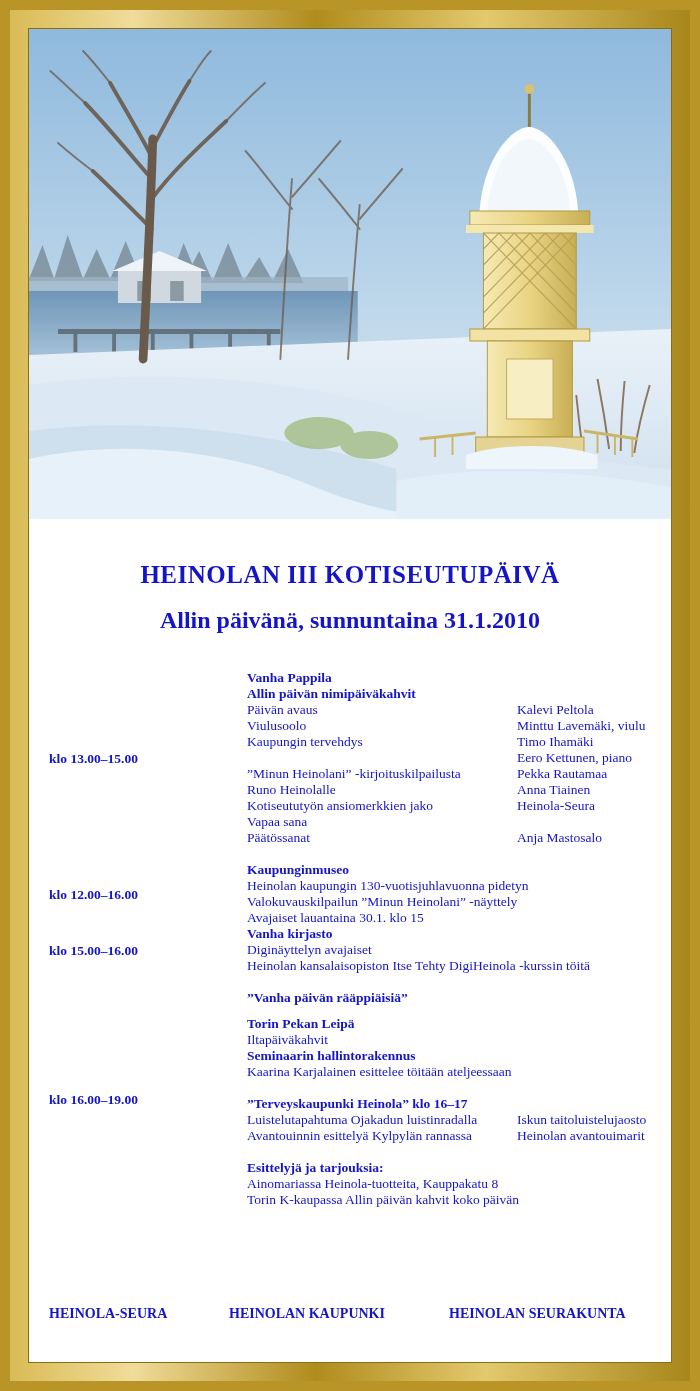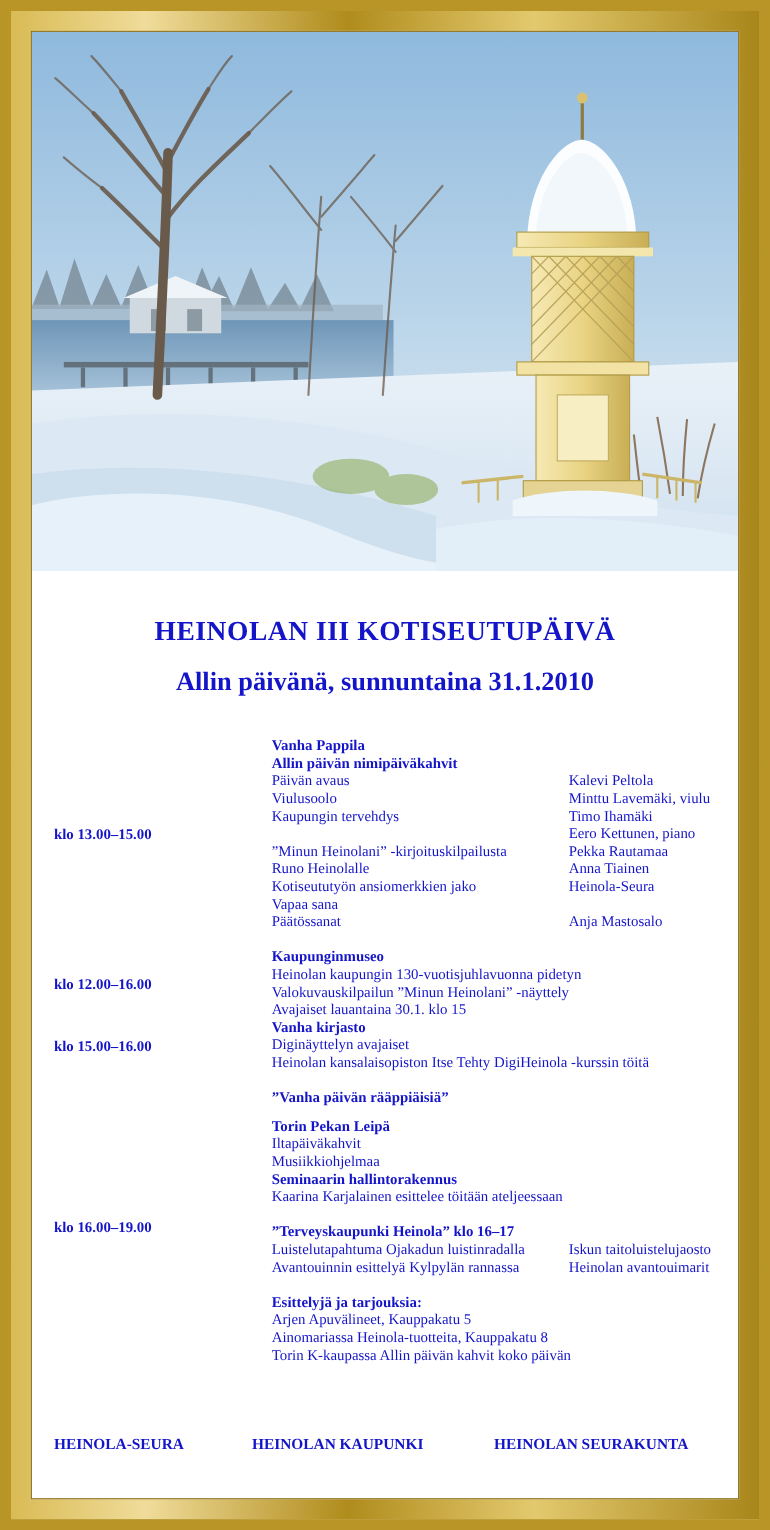--- a/index.html
+++ b/index.html
@@ -346,46 +346,40 @@
                 <div class="left bold">”Vanha päivän rääppiäisiä”</div>
               </div>
             <div class="spacer-sm"></div>
             <div class="row">
                 <div class="left bold">Torin Pekan Leipä</div>
               </div>
             <div class="row">
                 <div class="left">Iltapäiväkahvit</div>
               </div>
             <div class="row">
-                <div class="left">Musiikkiohjelmaa</div>
-              </div>
-            <div class="row">
                 <div class="left bold" style="width:420px;flex:0 0 420px">Seminaarin hallintorakennus</div>
               </div>
             <div class="row">
                 <div class="left" style="width:420px;flex:0 0 420px">Kaarina Karjalainen esittelee töitään ateljeessaan</div>
               </div>
             <div class="spacer-md"></div>
             <div class="row">
                 <div class="left bold" style="width:420px;flex:0 0 420px">”Terveyskaupunki Heinola” klo 16–17</div>
               </div>
             <div class="row">
                 <div class="left">Luistelutapahtuma Ojakadun luistinradalla</div>
                 <div class="right">Iskun taitoluistelujaosto</div>
               </div>
             <div class="row">
                 <div class="left">Avantouinnin esittelyä Kylpylän rannassa</div>
                 <div class="right">Heinolan avantouimarit</div>
               </div>
             <div class="spacer-md"></div>
             <div class="row">
                 <div class="left bold">Esittelyjä ja tarjouksia:</div>
-              </div>
-            <div class="row">
-                <div class="left" style="width:420px;flex:0 0 420px">Arjen Apuvälineet, Kauppakatu 5</div>
               </div>
             <div class="row">
                 <div class="left" style="width:420px;flex:0 0 420px">Ainomariassa Heinola-tuotteita, Kauppakatu 8</div>
               </div>
             <div class="row">
                 <div class="left" style="width:440px;flex:0 0 440px">Torin K-kaupassa Allin päivän kahvit koko päivän</div>
               </div>
           </div>
         </div>
 

